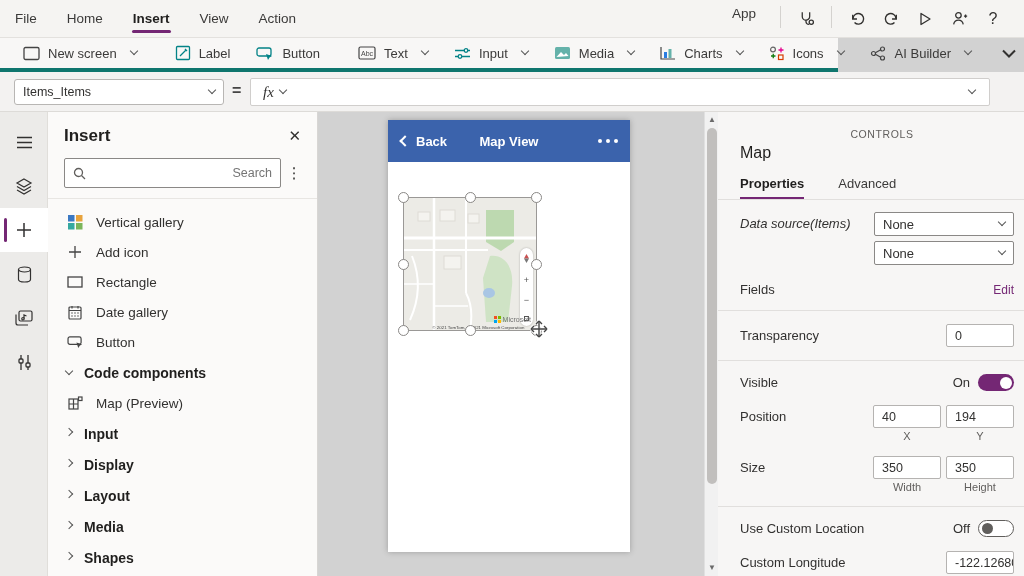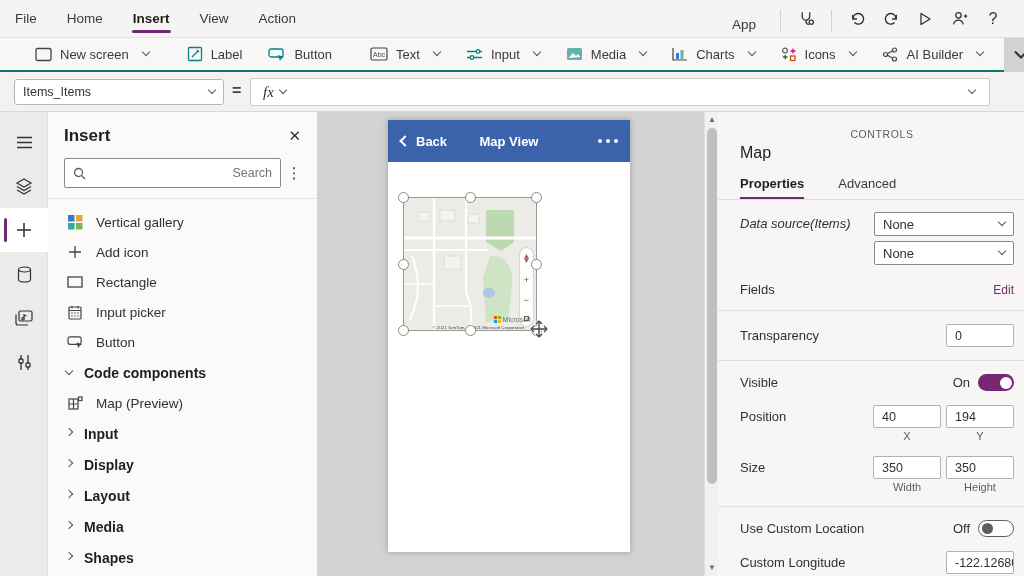--- a/index.html
+++ b/index.html
@@ -9,27 +9,27 @@
   
   .chev { display:inline-block; width:6px; height:6px; border-right:1.4px solid #555; border-bottom:1.4px solid #555; transform:rotate(45deg); margin-left:6px; position:relative; top:-2px; }
   .chev.right { transform:rotate(-45deg); }
   .vdiv { width:1px; height:20px; background:#d4d2cf; margin:0 6px; }
 
   
   .topbar { position:absolute; left:0; top:0; width:1024px; height:38px; background:#f5f4f2; border-bottom:1px solid #e3e1de; display:flex; align-items:center; }
   .menu-item { padding:0 15px; font-size:13.5px; color:#3b3a39; height:38px; line-height:38px; cursor:default; position:relative; }
   .menu-item.active { font-weight:bold; color:#201f1e; }
   .menu-item.active::after { content:""; position:absolute; left:14px; right:14px; bottom:5px; height:3px; background:#742774; border-radius:2px; }
-  .top-right { margin-left:auto; display:flex; align-items:flex-end; padding-right:14px; }
+  .top-right { margin-left:auto; display:flex; align-items:flex-start; padding-right:14px; }
   .top-right .app-label { font-size:13.5px; color:#3b3a39; margin-right:16px; }
   .tr-icon { width:34px; height:26px; display:flex; align-items:center; justify-content:center; color:#323130; font-size:15px; }
   .tr-sep { width:1px; height:22px; background:#d4d2cf; margin:0 8px; }
 
   
-  .ribbon { position:absolute; left:0; top:38px; width:1004px; height:34px; background:#f8f7f6; border-bottom:2px solid #0f766e; display:flex; align-items:center; padding-left:22px; }
+  .ribbon { position:absolute; left:0; top:38px; width:838px; height:34px; background:#f8f7f6; border-bottom:4px solid #0f766e; display:flex; align-items:center; padding-left:10px; }
   .rb-item { display:flex; align-items:center; gap:8px; padding:0 13px; font-size:13px; color:#3b3a39; height:34px; cursor:default; white-space:nowrap; }
   .rb-item svg { flex:0 0 auto; }
 
   
   .fbar { position:absolute; left:0; top:72px; width:1024px; height:40px; background:#f3f2f1; border-bottom:1px solid #dddbd8; display:flex; align-items:center; }
   .prop-select { position:absolute; left:14px; top:7px; width:210px; height:26px; background:#fff; border:1px solid #b8b6b4; border-radius:3px; display:flex; align-items:center; padding:0 8px; font-size:12.5px; color:#323130; }
   .prop-select .chev { margin-left:auto; }
   .fb-eq { position:absolute; left:232px; top:10px; font-size:16px; font-weight:bold; color:#444; }
   .fx-box { position:absolute; left:250px; top:6px; width:740px; height:28px; background:#fff; border:1px solid #d0cecc; border-radius:2px; display:flex; align-items:center; }
   .fx-label { font-family:"Liberation Serif", serif; font-style:italic; font-size:15px; color:#323130; padding:0 4px 0 12px; }
@@ -347,21 +347,21 @@
       <span>Rectangle</span>
     </div>
     <div class="ip-item">
       <span class="ic">
         <svg width="14" height="15" viewBox="0 0 14 15" fill="none" stroke="#444" stroke-width="1.2">
             <rect x="1" y="2" width="12" height="12" rx="1"></rect>
             <path d="M1 5.5 h12 M4 1 v2.5 M10 1 v2.5"></path>
             <path d="M3.5 8 h1 M6.5 8 h1 M9.5 8 h1 M3.5 11 h1 M6.5 11 h1 M9.5 11 h1" stroke-width="1.4"></path>
           </svg>
       </span>
-      <span>Input picker</span>
+      <span>Date gallery</span>
     </div>
     <div class="ip-item">
       <span class="ic">
         <svg width="17" height="14" viewBox="0 0 18 15" fill="none" stroke="#444" stroke-width="1.3">
             <rect x="1" y="2" width="14" height="8" rx="2"></rect>
             <path d="M10 8 l2 6 1.5-2.5 L16 10 Z" fill="#444" stroke="none"></path>
           </svg>
       </span>
       <span>Button</span>
     </div>

